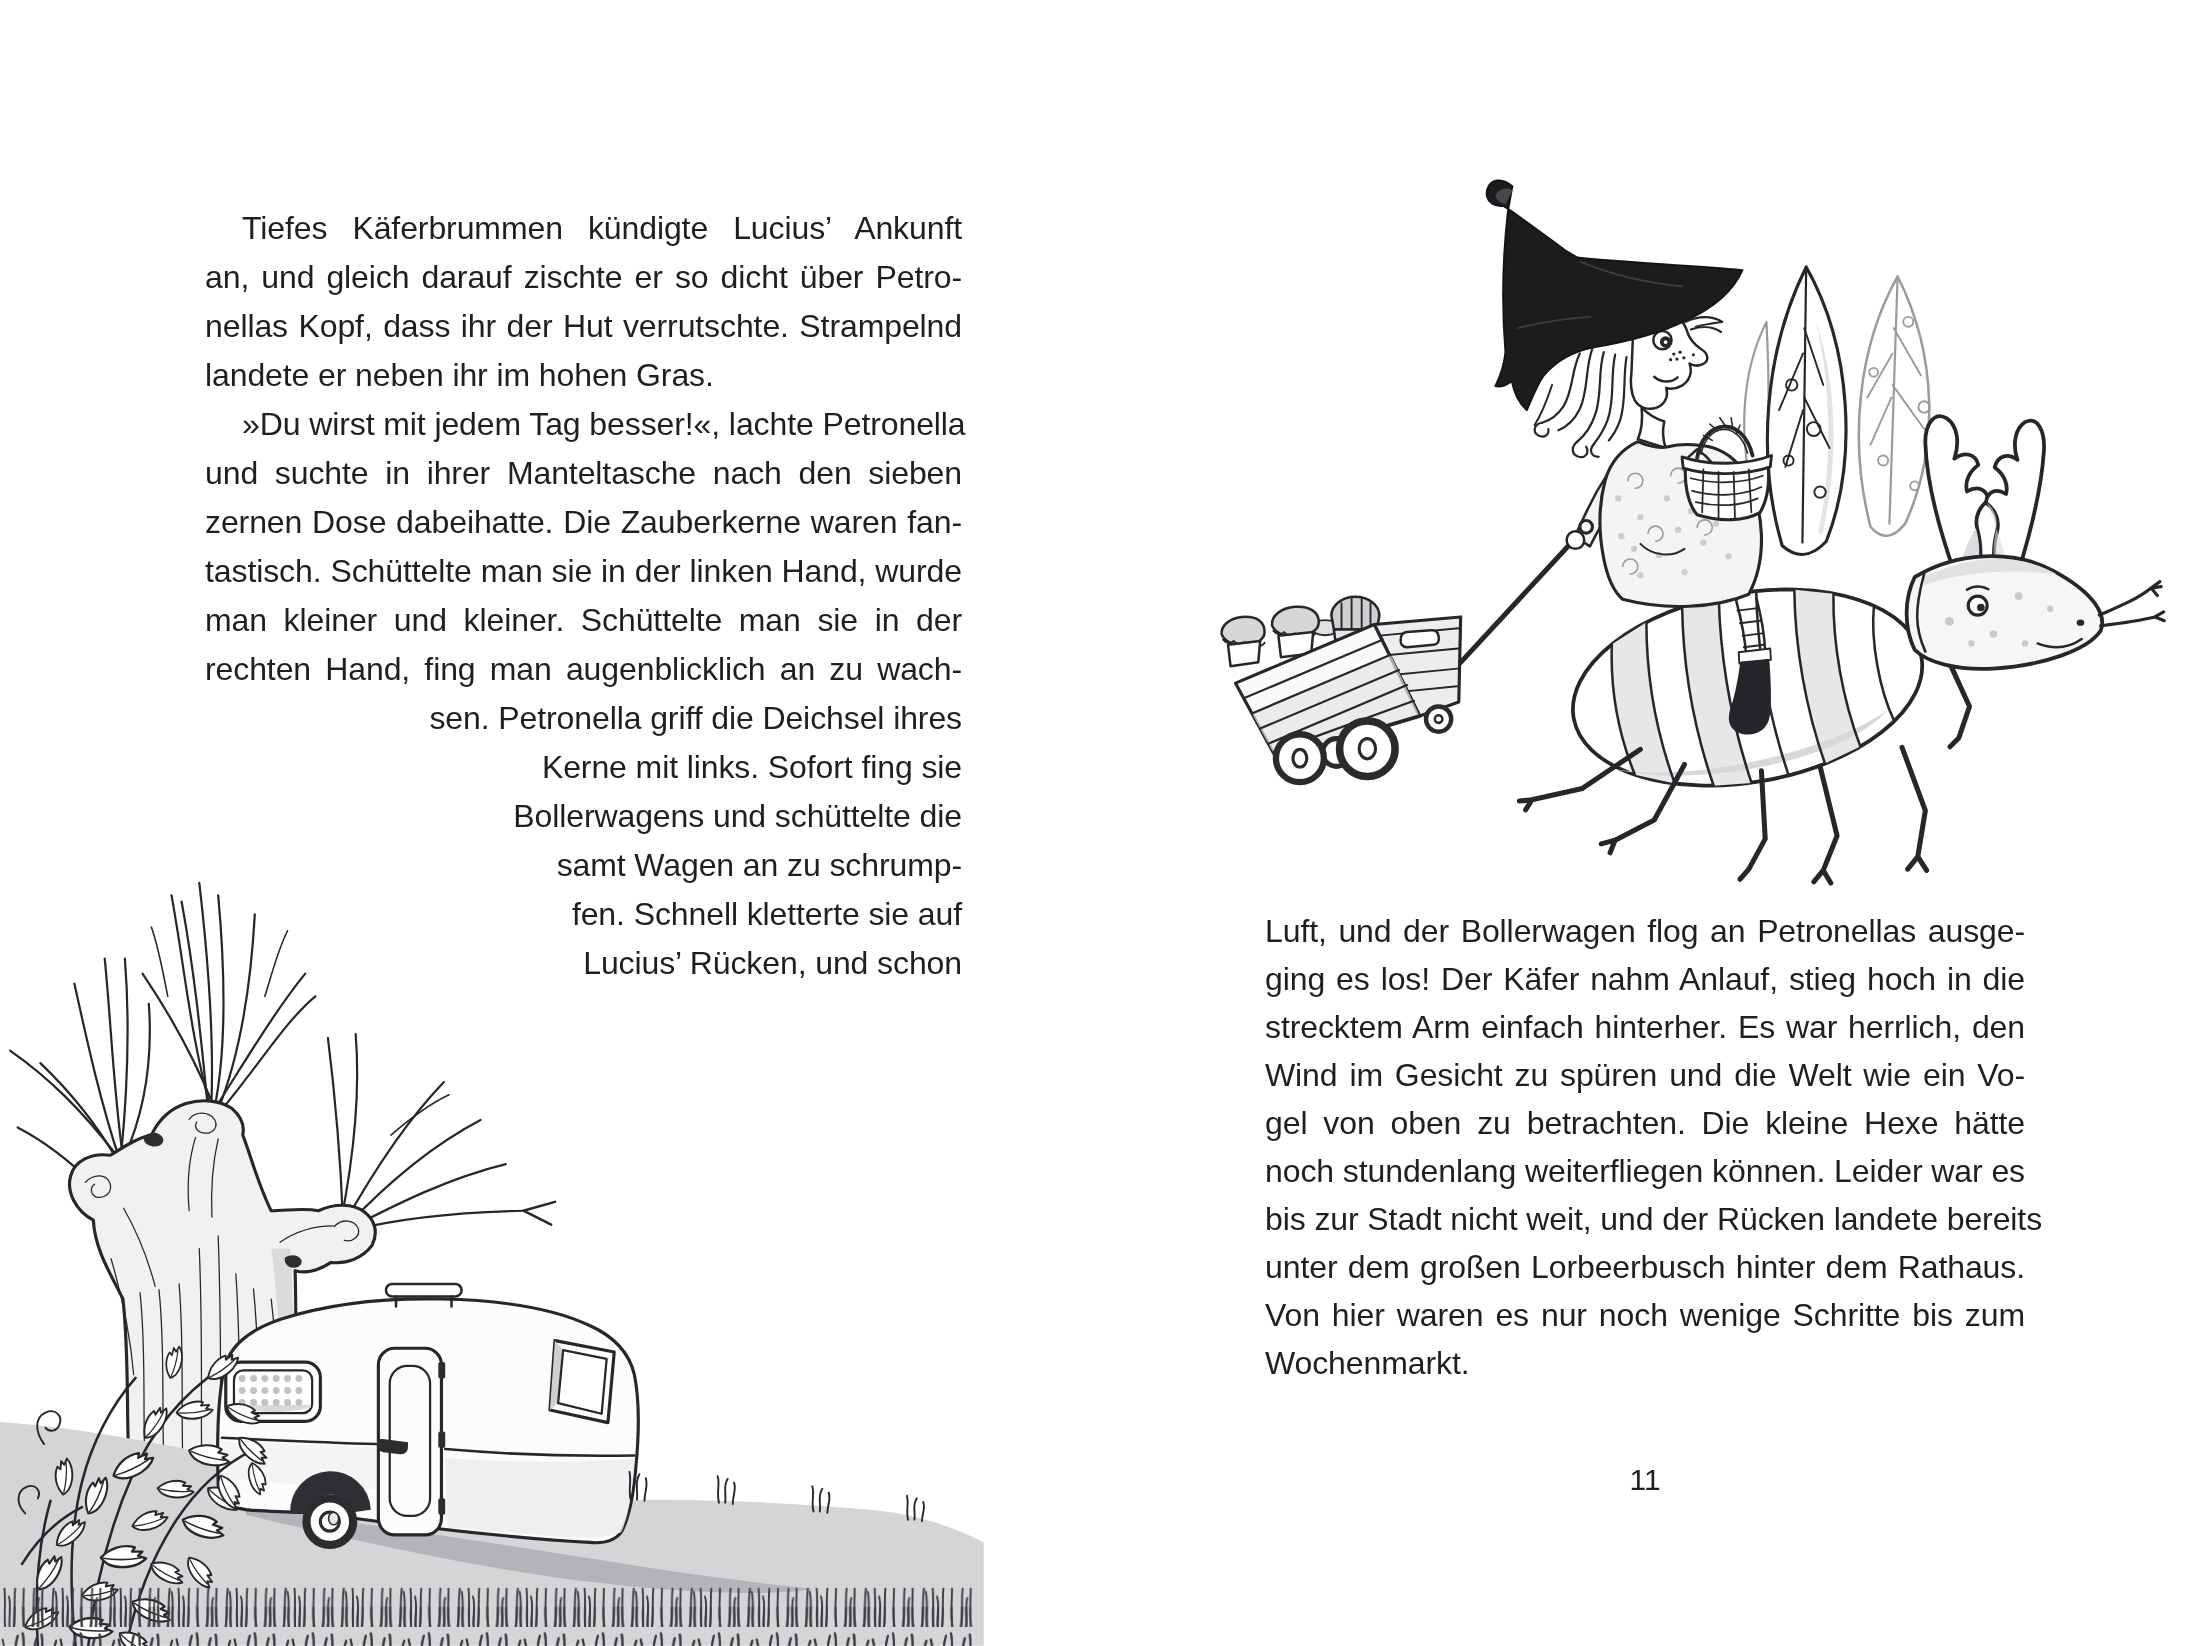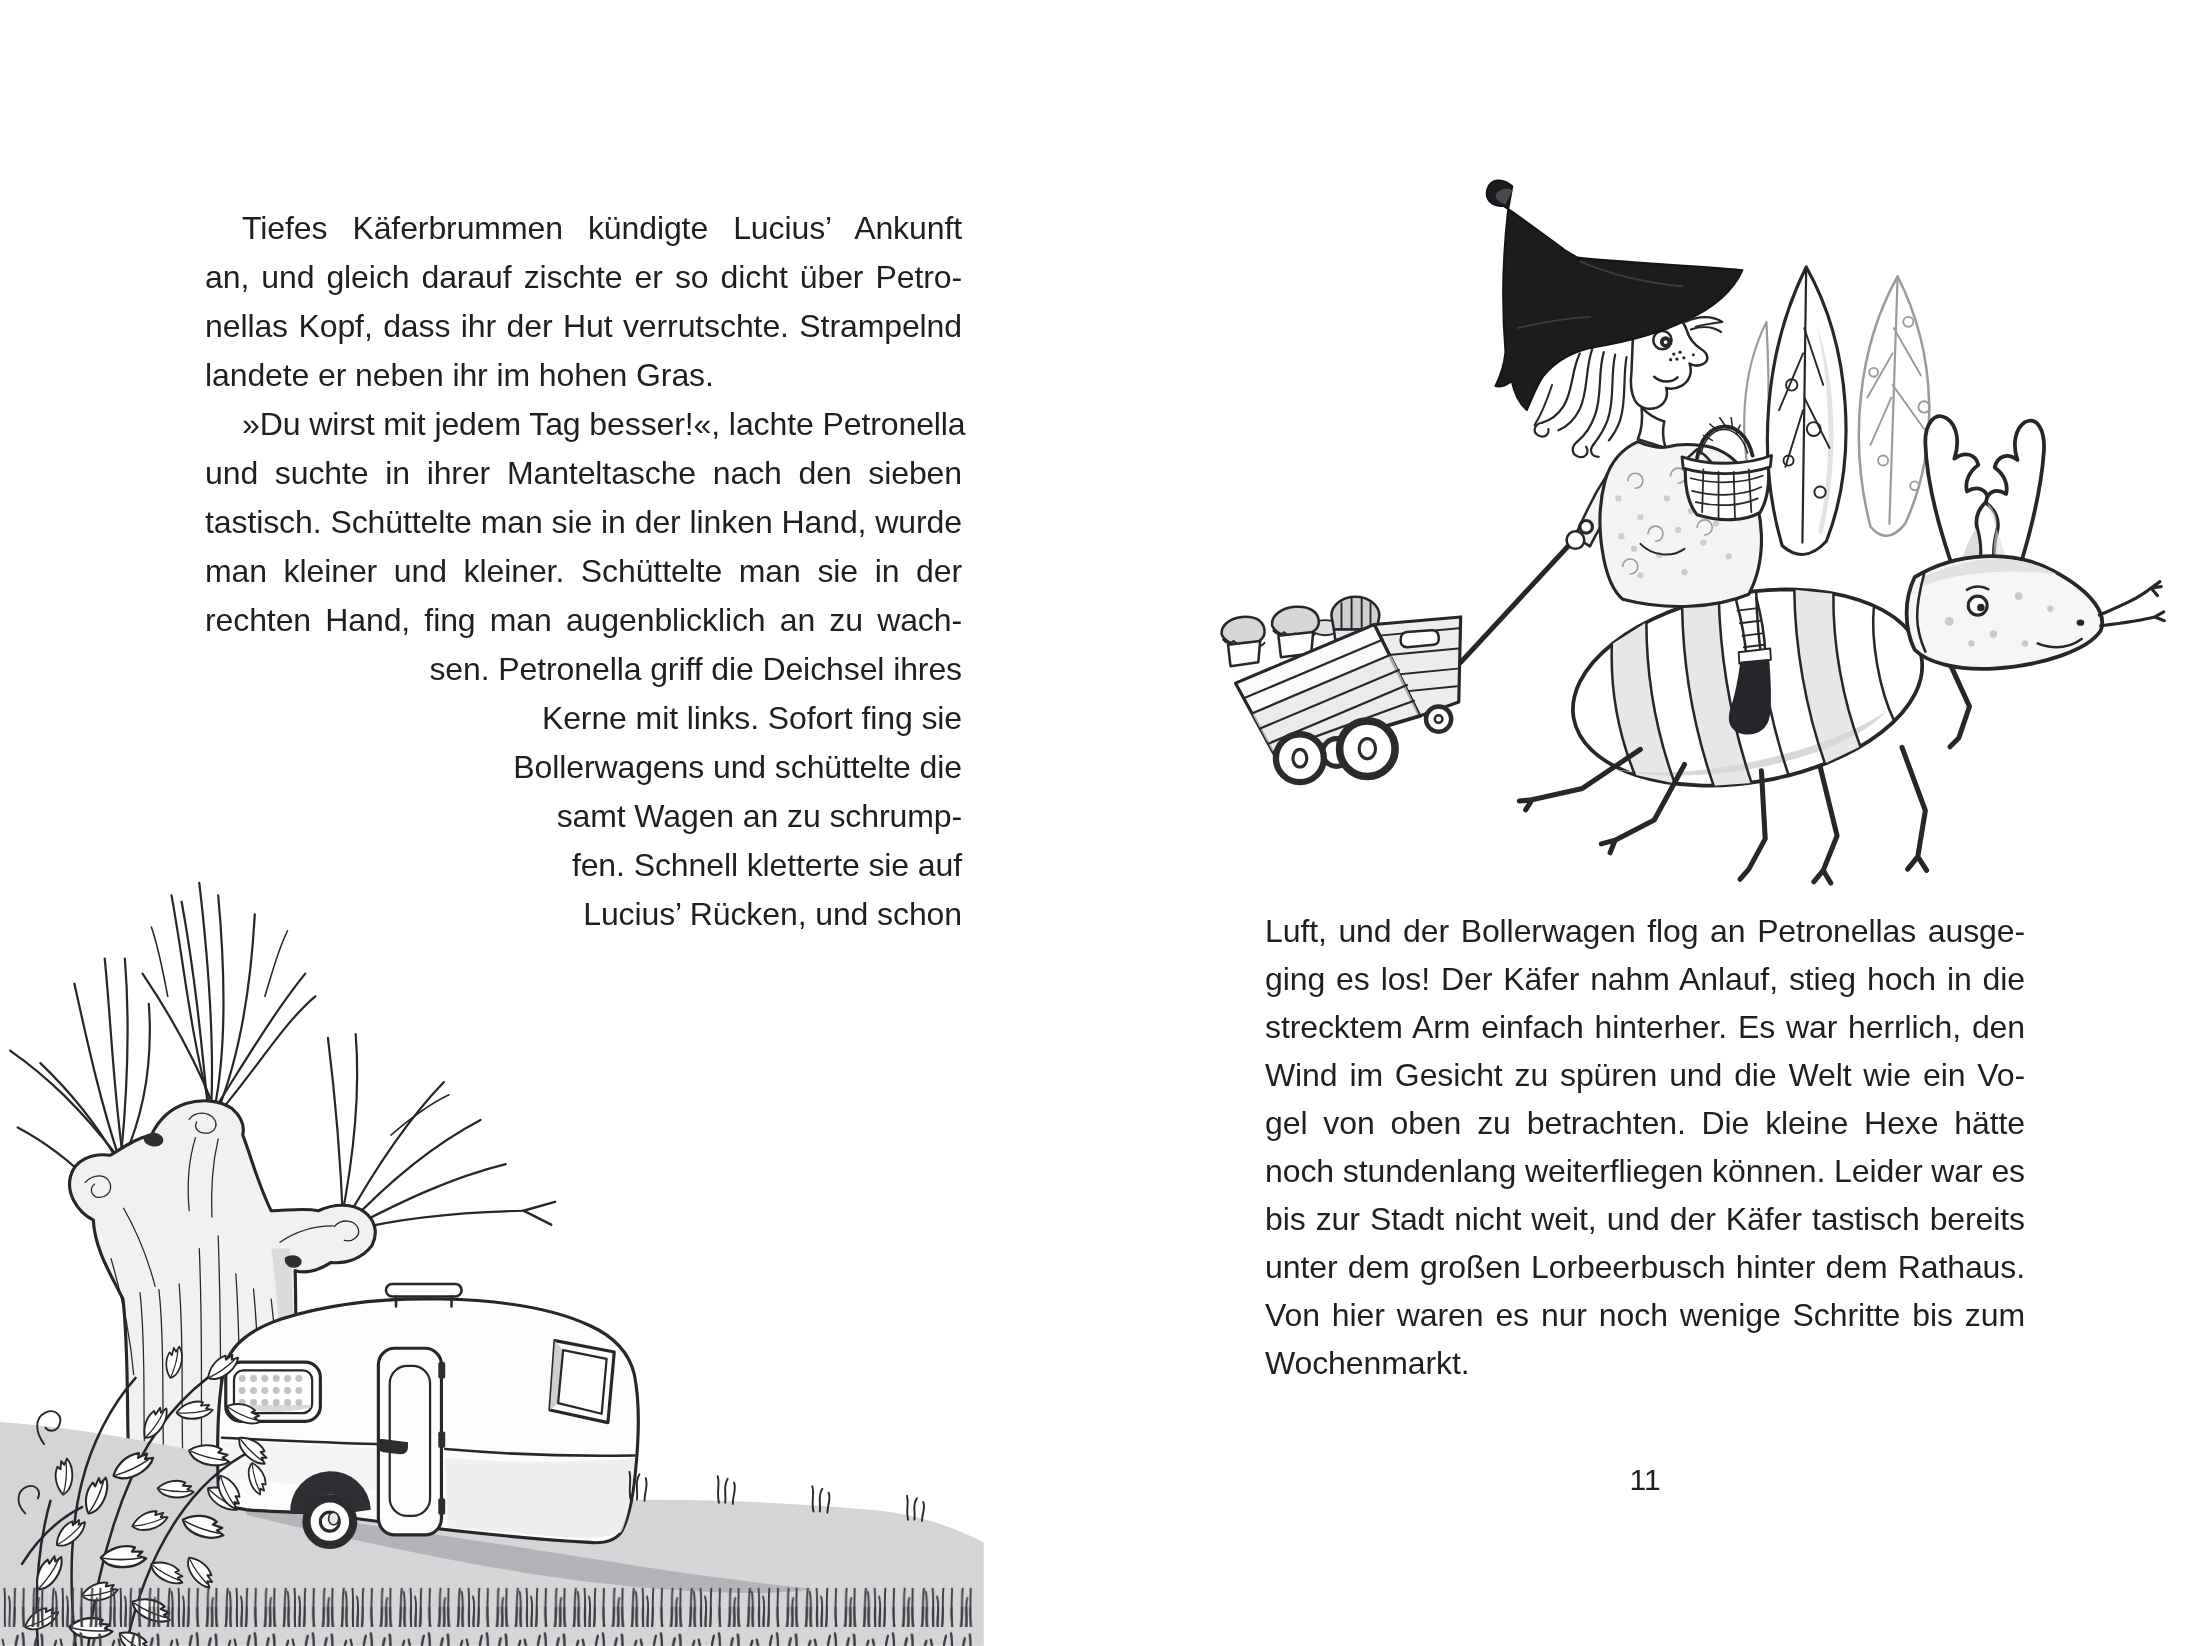--- a/index.html
+++ b/index.html
@@ -479,39 +479,40 @@
     </g>
   </svg>
 
   <div class="textblock" style="left:205px;top:210px;width:757px;">
     <div class="tline jt ind">Tiefes Käferbrummen kündigte Lucius’ Ankunft</div>
     <div class="tline jt">an, und gleich darauf zischte er so dicht über Petro-</div>
     <div class="tline jt">nellas Kopf, dass ihr der Hut verrutschte. Strampelnd</div>
     <div class="tline lt">landete er neben ihr im hohen Gras.</div>
     <div class="tline jt ind">»Du wirst mit jedem Tag besser!«, lachte Petronella</div>
     <div class="tline jt">und suchte in ihrer Manteltasche nach den sieben</div>
+    <div class="tline jt">zernen Dose dabeihatte. Die Zauberkerne waren fan-</div>
     <div class="tline jt">tastisch. Schüttelte man sie in der linken Hand, wurde</div>
     <div class="tline jt">man kleiner und kleiner. Schüttelte man sie in der</div>
     <div class="tline jt">rechten Hand, fing man augenblicklich an zu wach-</div>
     <div class="tline rt">sen. Petronella griff die Deichsel ihres</div>
     <div class="tline rt">Kerne mit links. Sofort fing sie</div>
     <div class="tline rt">Bollerwagens und schüttelte die</div>
     <div class="tline rt">samt Wagen an zu schrump-</div>
     <div class="tline rt">fen. Schnell kletterte sie auf</div>
     <div class="tline rt">Lucius’ Rücken, und schon</div>
   </div>
 
   <div class="textblock rp" style="left:1265px;top:913px;width:760px;">
     <div class="tline jt">Luft, und der Bollerwagen flog an Petronellas ausge-</div>
     <div class="tline jt">ging es los! Der Käfer nahm Anlauf, stieg hoch in die</div>
     <div class="tline jt">strecktem Arm einfach hinterher. Es war herrlich, den</div>
     <div class="tline jt">Wind im Gesicht zu spüren und die Welt wie ein Vo-</div>
     <div class="tline jt">gel von oben zu betrachten. Die kleine Hexe hätte</div>
     <div class="tline jt">noch stundenlang weiterfliegen können. Leider war es</div>
-    <div class="tline jt">bis zur Stadt nicht weit, und der Käfer tastisch bereits</div>
+    <div class="tline jt">bis zur Stadt nicht weit, und der Rücken landete bereits</div>
     <div class="tline jt">unter dem großen Lorbeerbusch hinter dem Rathaus.</div>
     <div class="tline jt">Von hier waren es nur noch wenige Schritte bis zum</div>
     <div class="tline lt">Wochenmarkt.</div>
   </div>
 
   <div class="pagenum">11</div>
 
 </div>
 
 

